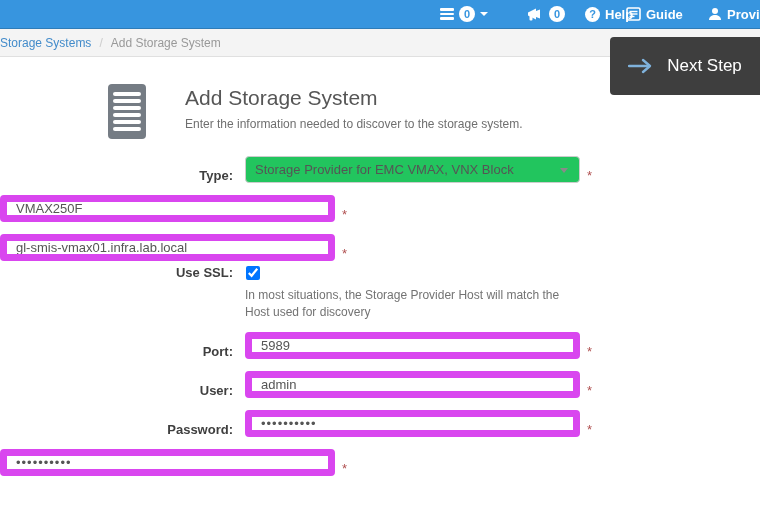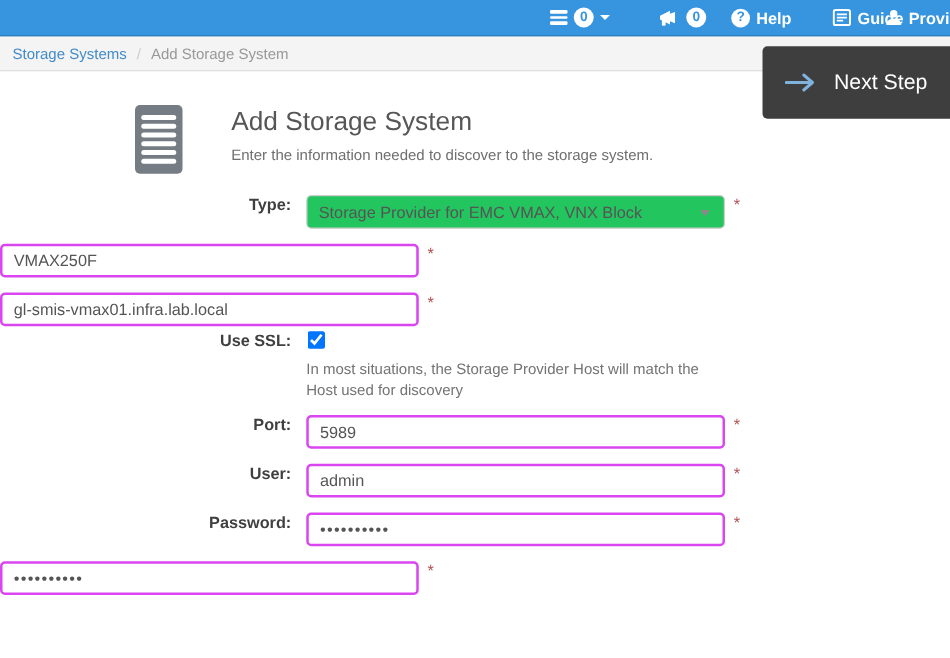--- a/index.html
+++ b/index.html
@@ -19,21 +19,21 @@
     border-right:4px solid transparent; border-top:4px solid #fff; }
   .bars-icon { display:inline-flex; flex-direction:column; gap:2px; }
   .bars-icon i { display:block; width:14px; height:2.5px; background:#fff;
     border-radius:1px; }
   .circle-q { display:inline-flex; align-items:center; justify-content:center;
     width:15px; height:15px; border-radius:50%; background:#fff;
     color:#3795df; font-size:11px; font-weight:bold; }
 
   
   .breadcrumb-bar { height:28px; background:#f4f4f4; border-bottom:1px solid #e0e0e0;
-    display:flex; align-items:center; padding-left:10px; font-size:12px; }
+    display:flex; align-items:center; padding-left:0; font-size:12px; }
   .crumb-link { color:#428bca; text-decoration:none; cursor:pointer; }
   .crumb-sep { color:#cccccc; margin:0 8px; }
   .crumb-current { color:#999999; }
 
   
   .next-step { position:absolute; top:37px; right:0; width:150px; height:58px;
     background:#3e3e3e; border:none; border-radius:4px 0 0 4px; color:#fff;
     font-family:"Liberation Sans", sans-serif; font-size:17px;
     display:flex; align-items:center; justify-content:center; gap:13px;
     cursor:pointer; z-index:5; }
@@ -43,25 +43,25 @@
   .storage-icon { width:38px; height:55px; background:#757c84; border-radius:4px;
     display:flex; flex-direction:column; justify-content:center; gap:3px;
     padding:5px 5px; flex:none; }
   .storage-icon i { display:block; height:4px; background:#fff; border-radius:2px; }
   .header-text { margin-left:39px; padding-top:2px; }
   .page-title { font-size:21px; font-weight:400; color:#565656; }
   .page-subtitle { font-size:12px; color:#6f6f6f; margin-top:7px; }
 
   
   .form { margin-top:17px; }
-  .frow { display:flex; align-items:flex-start; margin-bottom:12px; }
+  .frow { display:flex; align-items:flex-end; margin-bottom:12px; }
   .flabel { width:245px; flex:none; text-align:right; padding-right:12px;
     font-size:13px; font-weight:bold; color:#3f3f3f; }
   .fctrl { width:335px; flex:none; display:flex; align-items:center; }
-  .tinput { width:335px; height:27px; border:2px solid #d946ef; border-radius:4px;
+  .tinput { width:335px; height:27px; border:7px solid #d946ef; border-radius:4px;
     padding:0 9px; font-size:13px; color:#555; background:#fff;
     font-family:"Liberation Sans", sans-serif; outline:none; }
   .tinput.focused { border-color:#66afe9;
     box-shadow:inset 0 1px 1px rgba(0,0,0,.075), 0 0 8px rgba(102,175,233,.6); }
   .selectbox { position:relative; width:335px; height:27px; border:1px solid #cccccc;
     border-radius:4px; background:#22c55e; display:flex; align-items:center;
     padding:0 24px 0 9px; font-size:13px; color:#555; cursor:pointer; }
   .selectbox .sel-caret { position:absolute; right:11px; top:11px; width:0; height:0;
     border-left:4px solid transparent; border-right:4px solid transparent;
     border-top:5px solid #8a8a8a; }
@@ -93,21 +93,21 @@
       <rect x="2.5" y="8.5" width="3" height="5" rx="1" fill="#fff"></rect>
     </svg>
     <span class="badge">0</span>
   </div>
 
   <div class="tb-item" style="left:585px;">
     <span class="circle-q">?</span>
     <span>Help</span>
   </div>
 
-  <div class="tb-item" style="left:666px;">
+  <div class="tb-item" style="left:626px;">
     <svg width="15" height="14" viewBox="0 0 15 14">
       <rect x="1" y="1" width="13" height="12" rx="1.5" fill="none" stroke="#fff" stroke-width="1.6"></rect>
       <line x1="3.5" y1="4.5" x2="11.5" y2="4.5" stroke="#fff" stroke-width="1.4"></line>
       <line x1="3.5" y1="7" x2="11.5" y2="7" stroke="#fff" stroke-width="1.4"></line>
       <line x1="3.5" y1="9.5" x2="8.5" y2="9.5" stroke="#fff" stroke-width="1.4"></line>
     </svg>
     <span>Guide</span>
   </div>
 
   <div class="tb-item" style="left:708px;">

